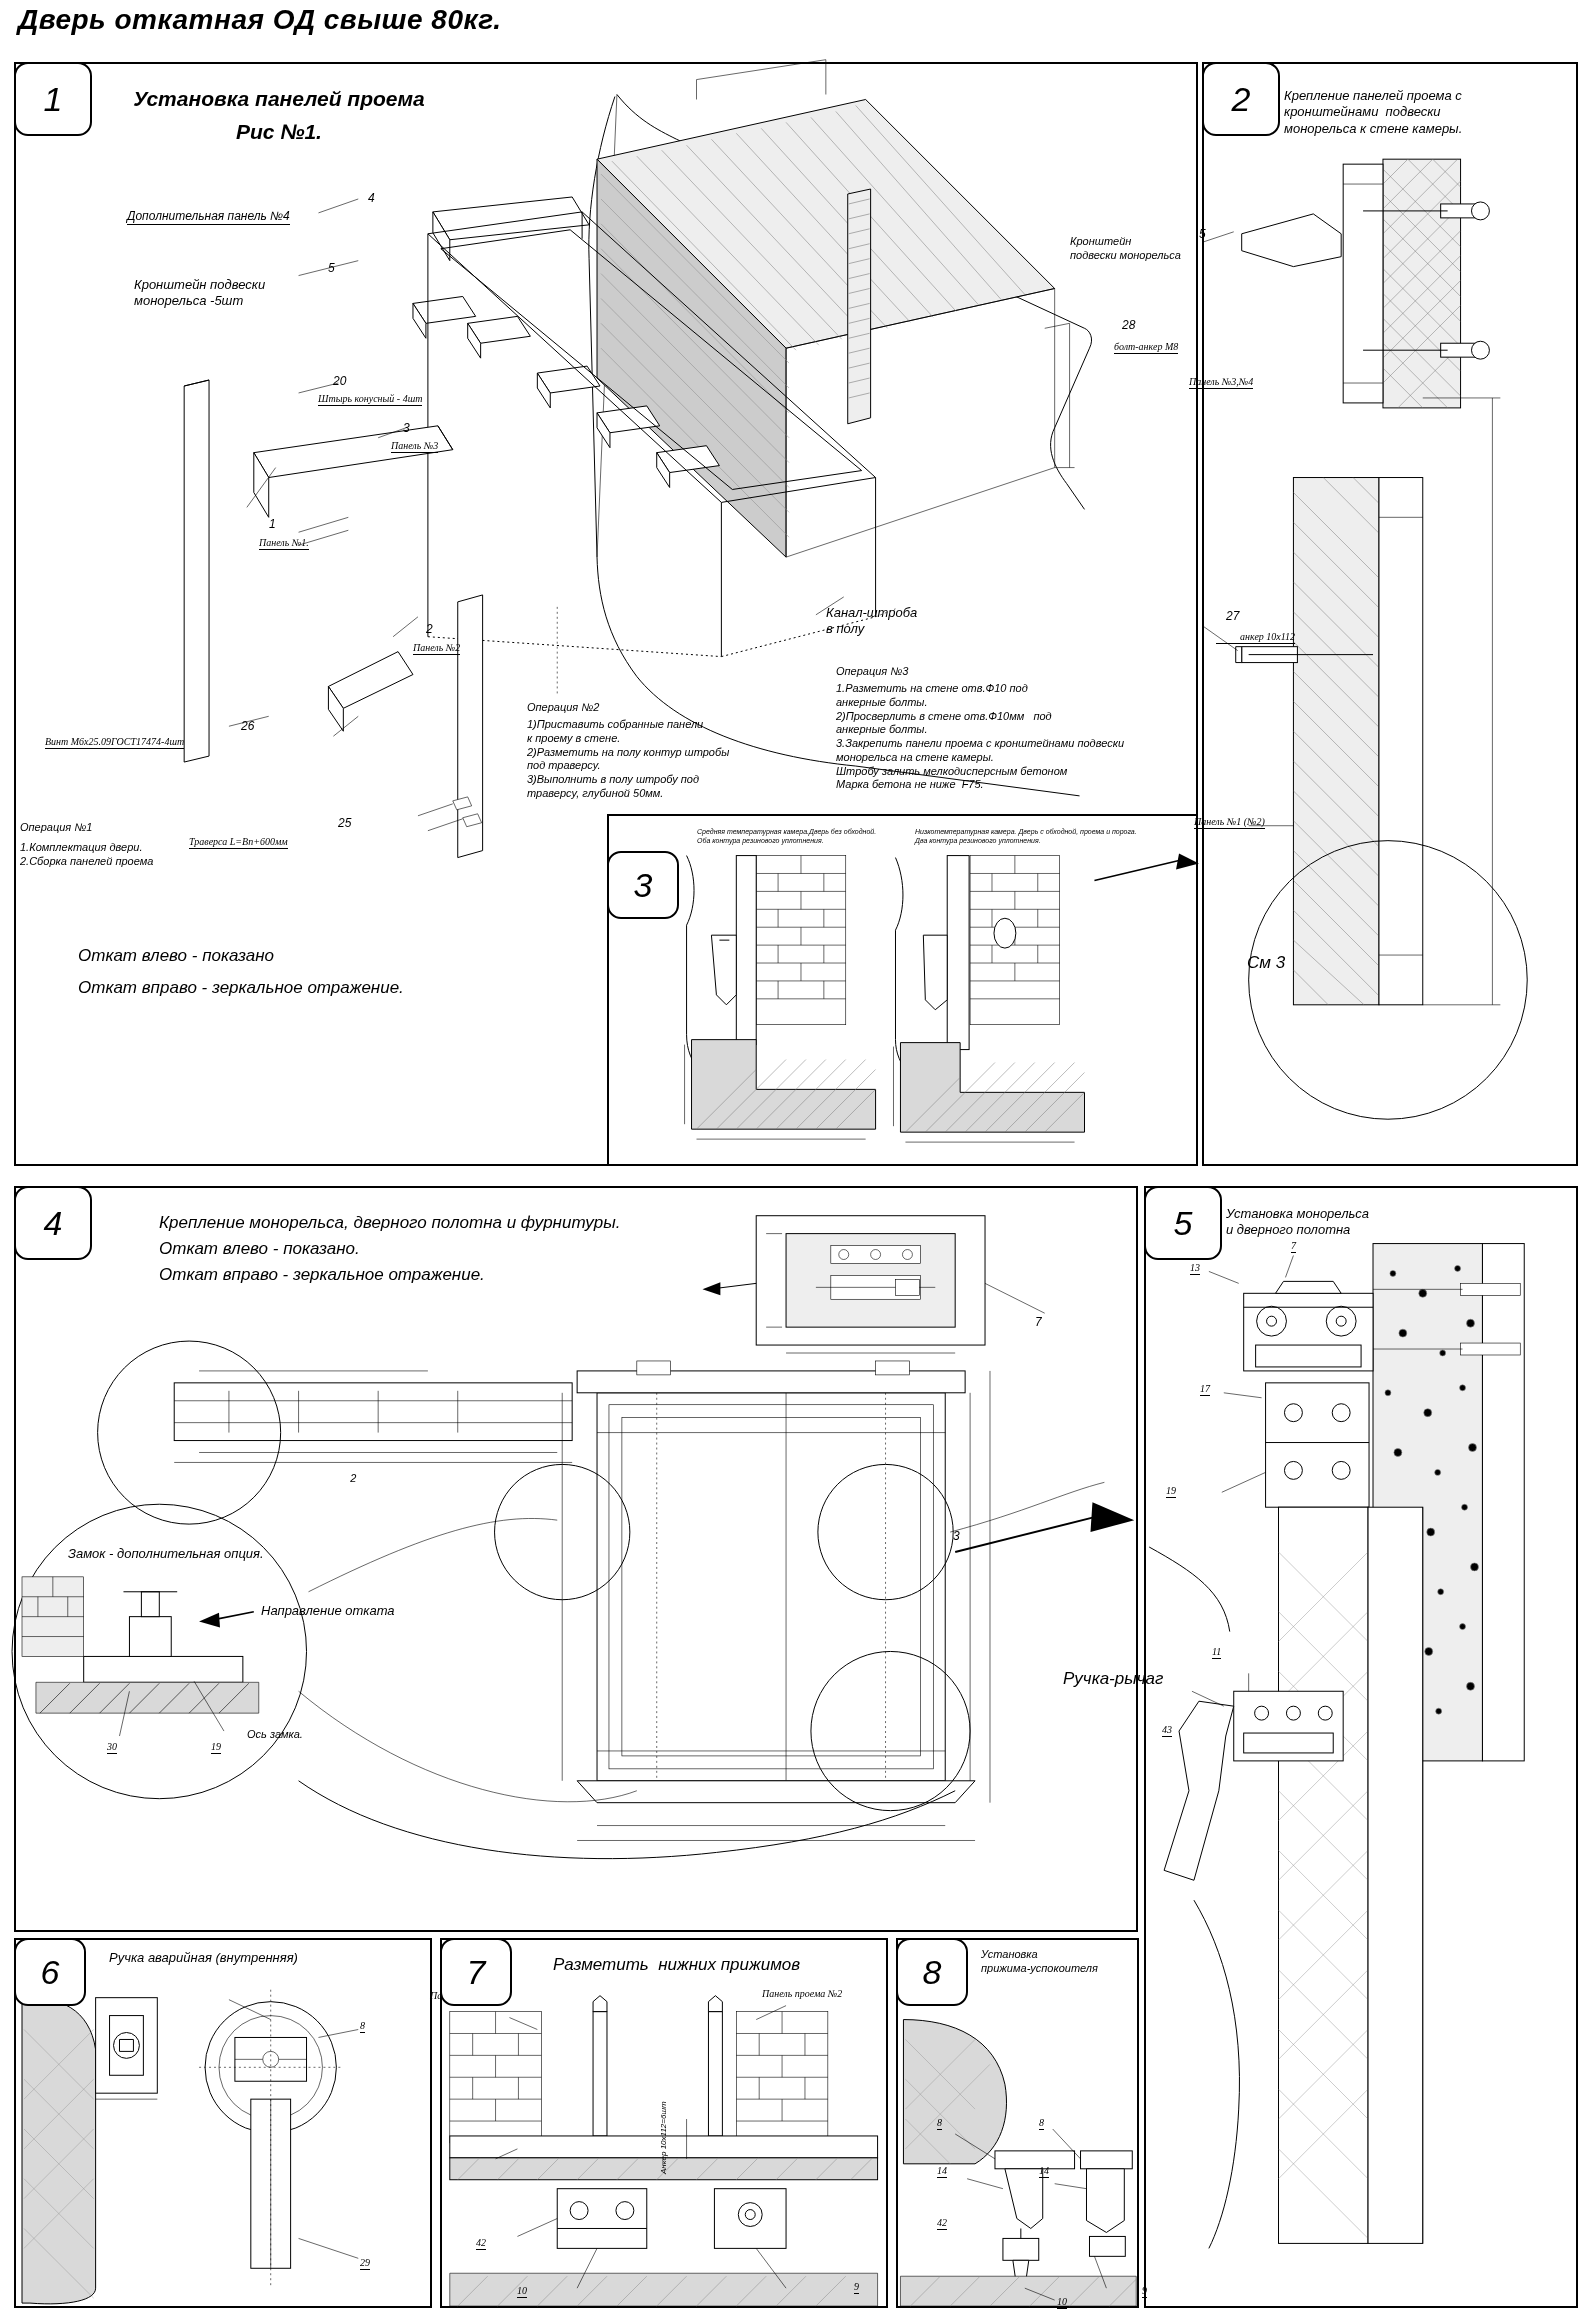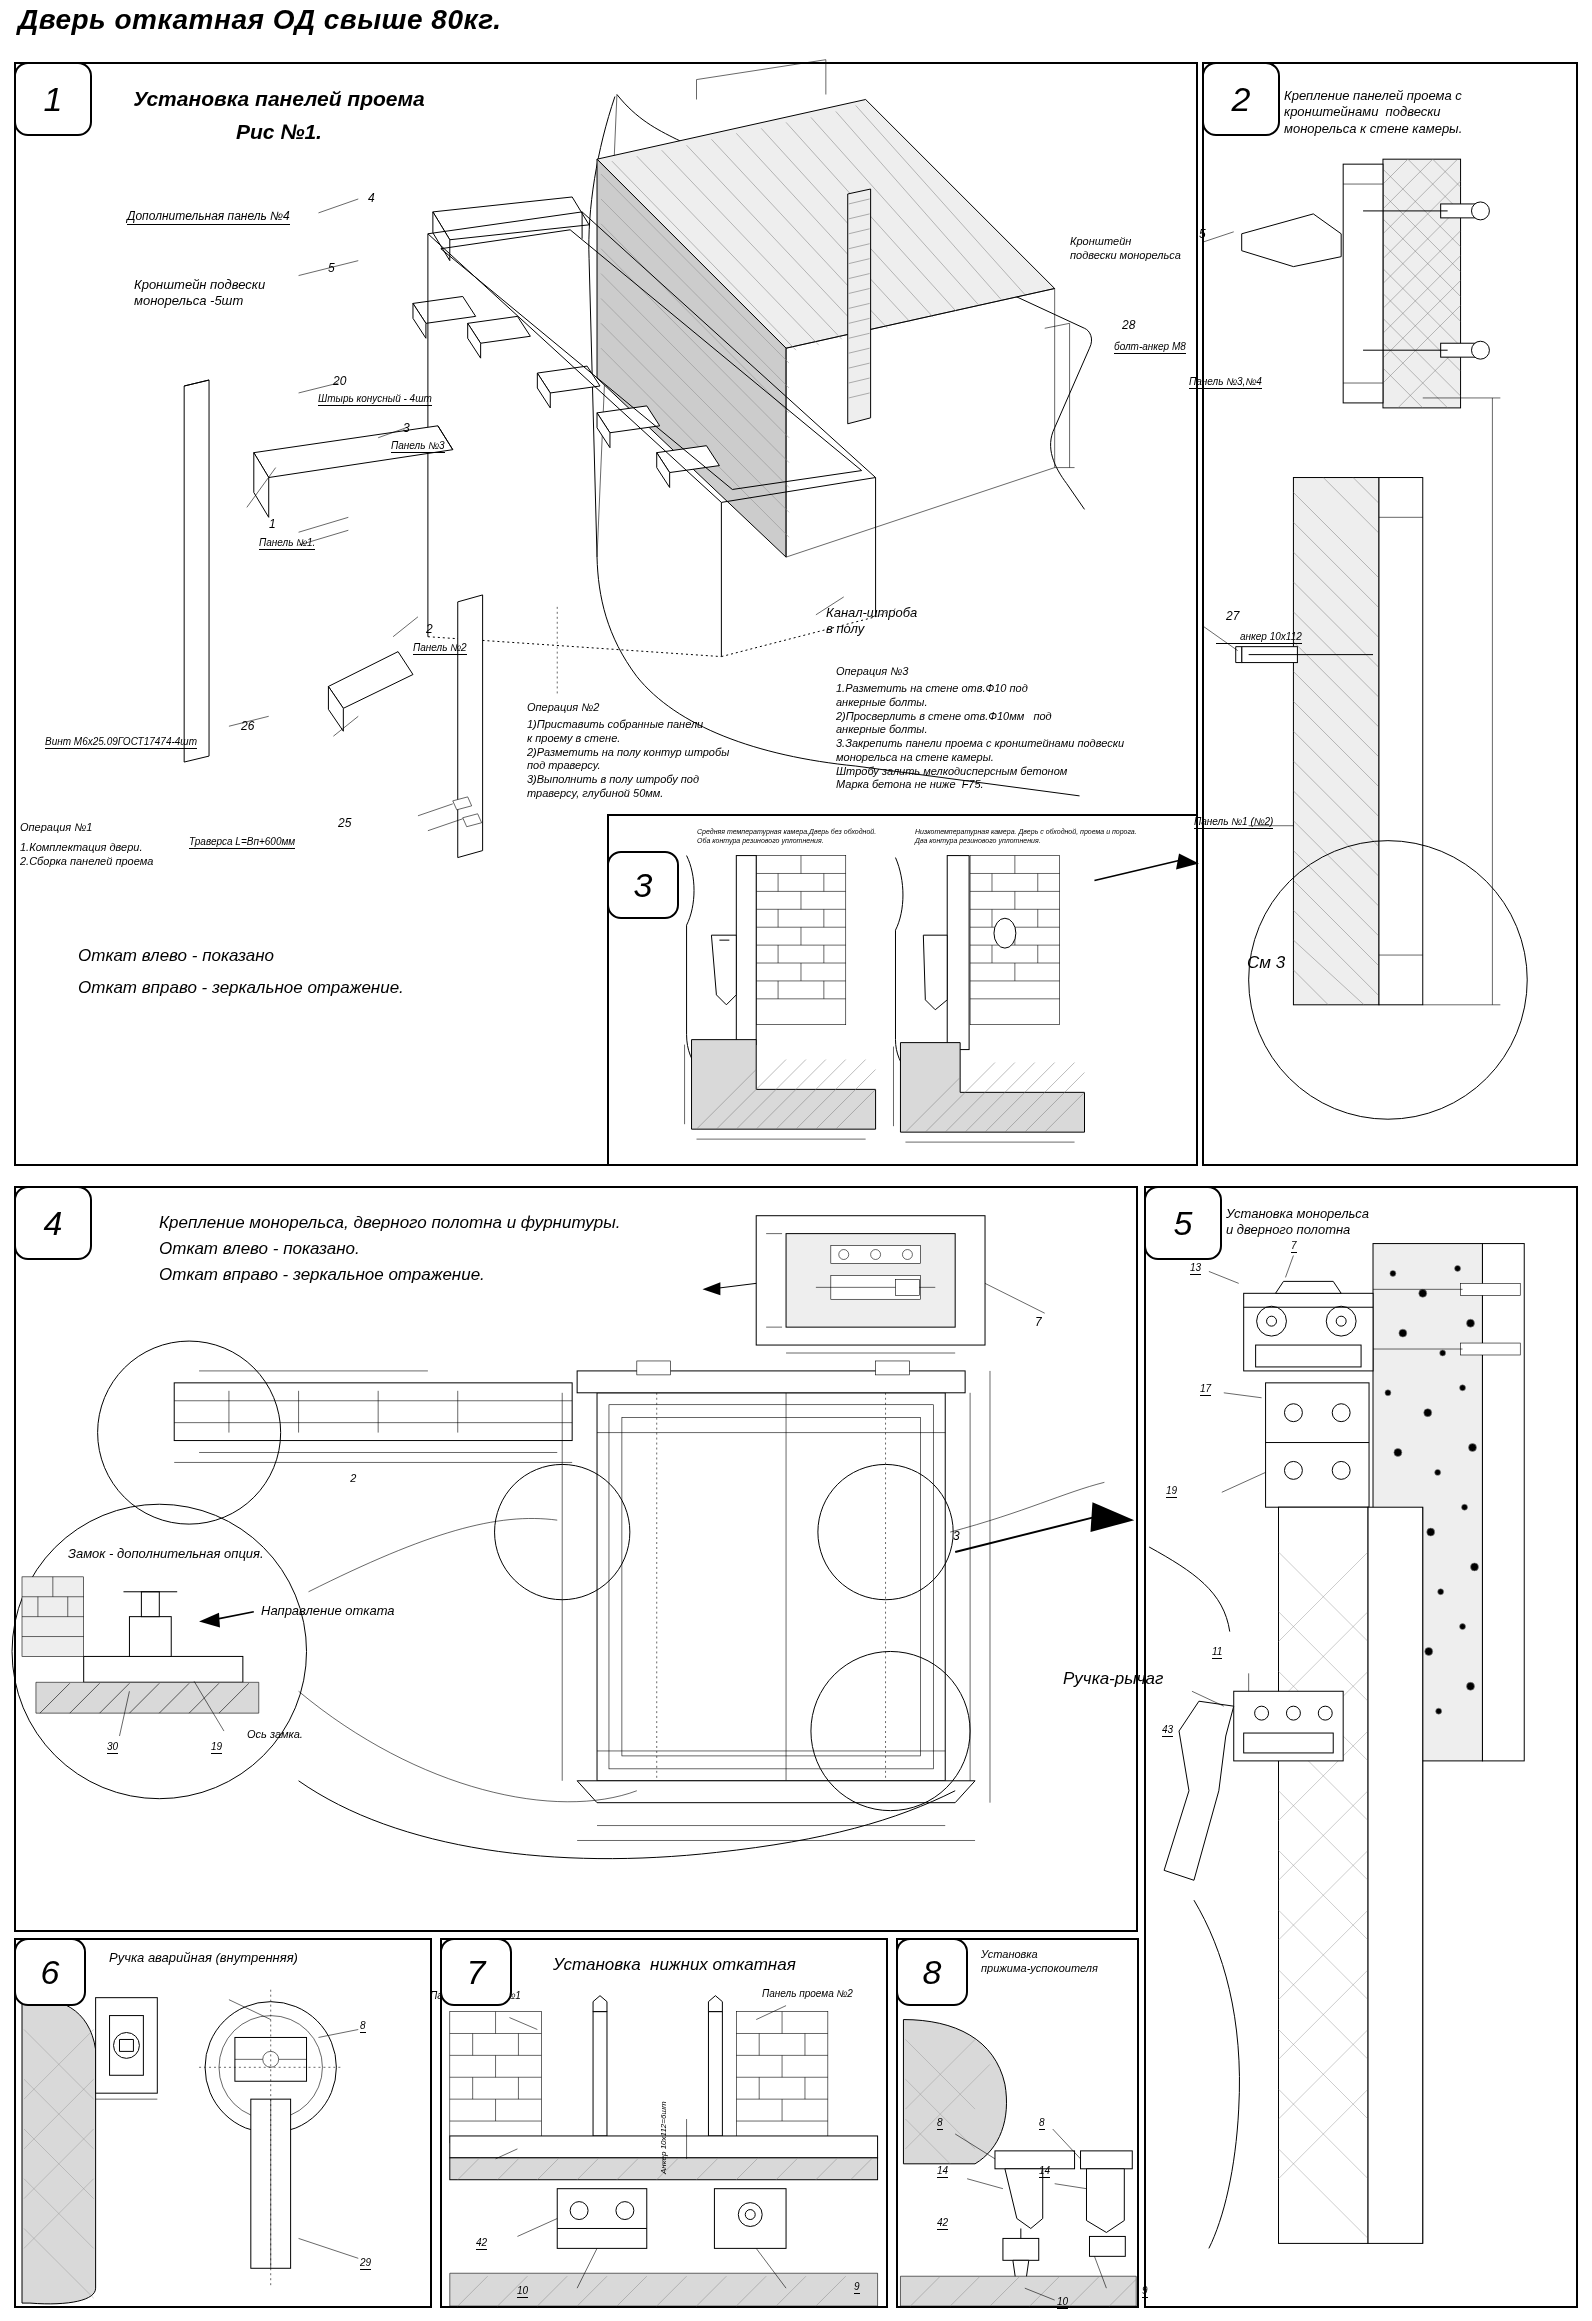--- a/index.html
+++ b/index.html
@@ -19,21 +19,21 @@
   .cap{position:absolute;font-size:13px;font-style:italic;line-height:1.25;white-space:pre;z-index:5;}
   .cap.c{text-align:center;}
   .cap.b{font-weight:bold;}
   .cap.big{font-size:17px;}
   .cap.xl{font-size:21px;}
   .cap.sm{font-size:11px;}
   .cap.t7{font-size:7px;}
 
   .lbl{position:absolute;font-size:12px;font-style:italic;white-space:nowrap;z-index:5;}
   .lbl.u{border-bottom:1px solid #000;padding-bottom:1px;}
-  .lbl.sm{font-size:10px;}
+  .lbl.sm{font-size:10px;font-family:Liberation Serif, serif;}
   .lbl.xs{font-size:8px;}
 
   svg{position:absolute;left:0;top:0;overflow:visible;}
   .ln{stroke:#000;fill:none;}
   .ln1{stroke-width:1;}
   .ln05{stroke-width:.6;}
   .ln2{stroke-width:1.6;}
   .dot{stroke-dasharray:2 3;}
   .fillw{fill:#fff;}
   .hatchy{fill:#d9d9d9;}
@@ -774,21 +774,21 @@
       </g>
     </g>
   </svg>
   <div class="lbl u sm" style="left:360px;top:2020px;">8</div>
   <div class="lbl u sm" style="left:360px;top:2257px;">29</div>
 
   <div class="frame" style="left:440px;top:1938px;width:448px;height:370px;"></div>
   <div class="badge" style="left:440px;top:1938px;width:72px;height:68px;">
     <span>7</span>
   </div>
-  <div class="cap big" style="left:553px;top:1954px;">Установка  нижних откатная</div>
+  <div class="cap big" style="left:553px;top:1954px;">Разметить  нижних прижимов</div>
 
   <svg width="1592" height="2321" viewBox="0 0 1600 2333">
 
     <g class="ln ln05">
       <rect class="fillw" x="452" y="2022" width="92" height="132"></rect>
       <line x1="452" y1="2044" x2="544" y2="2044"></line>
         <line x1="452" y1="2066" x2="544" y2="2066"></line>
       <line x1="452" y1="2088" x2="544" y2="2088"></line>
         <line x1="452" y1="2110" x2="544" y2="2110"></line>
       <line x1="452" y1="2132" x2="544" y2="2132"></line>

